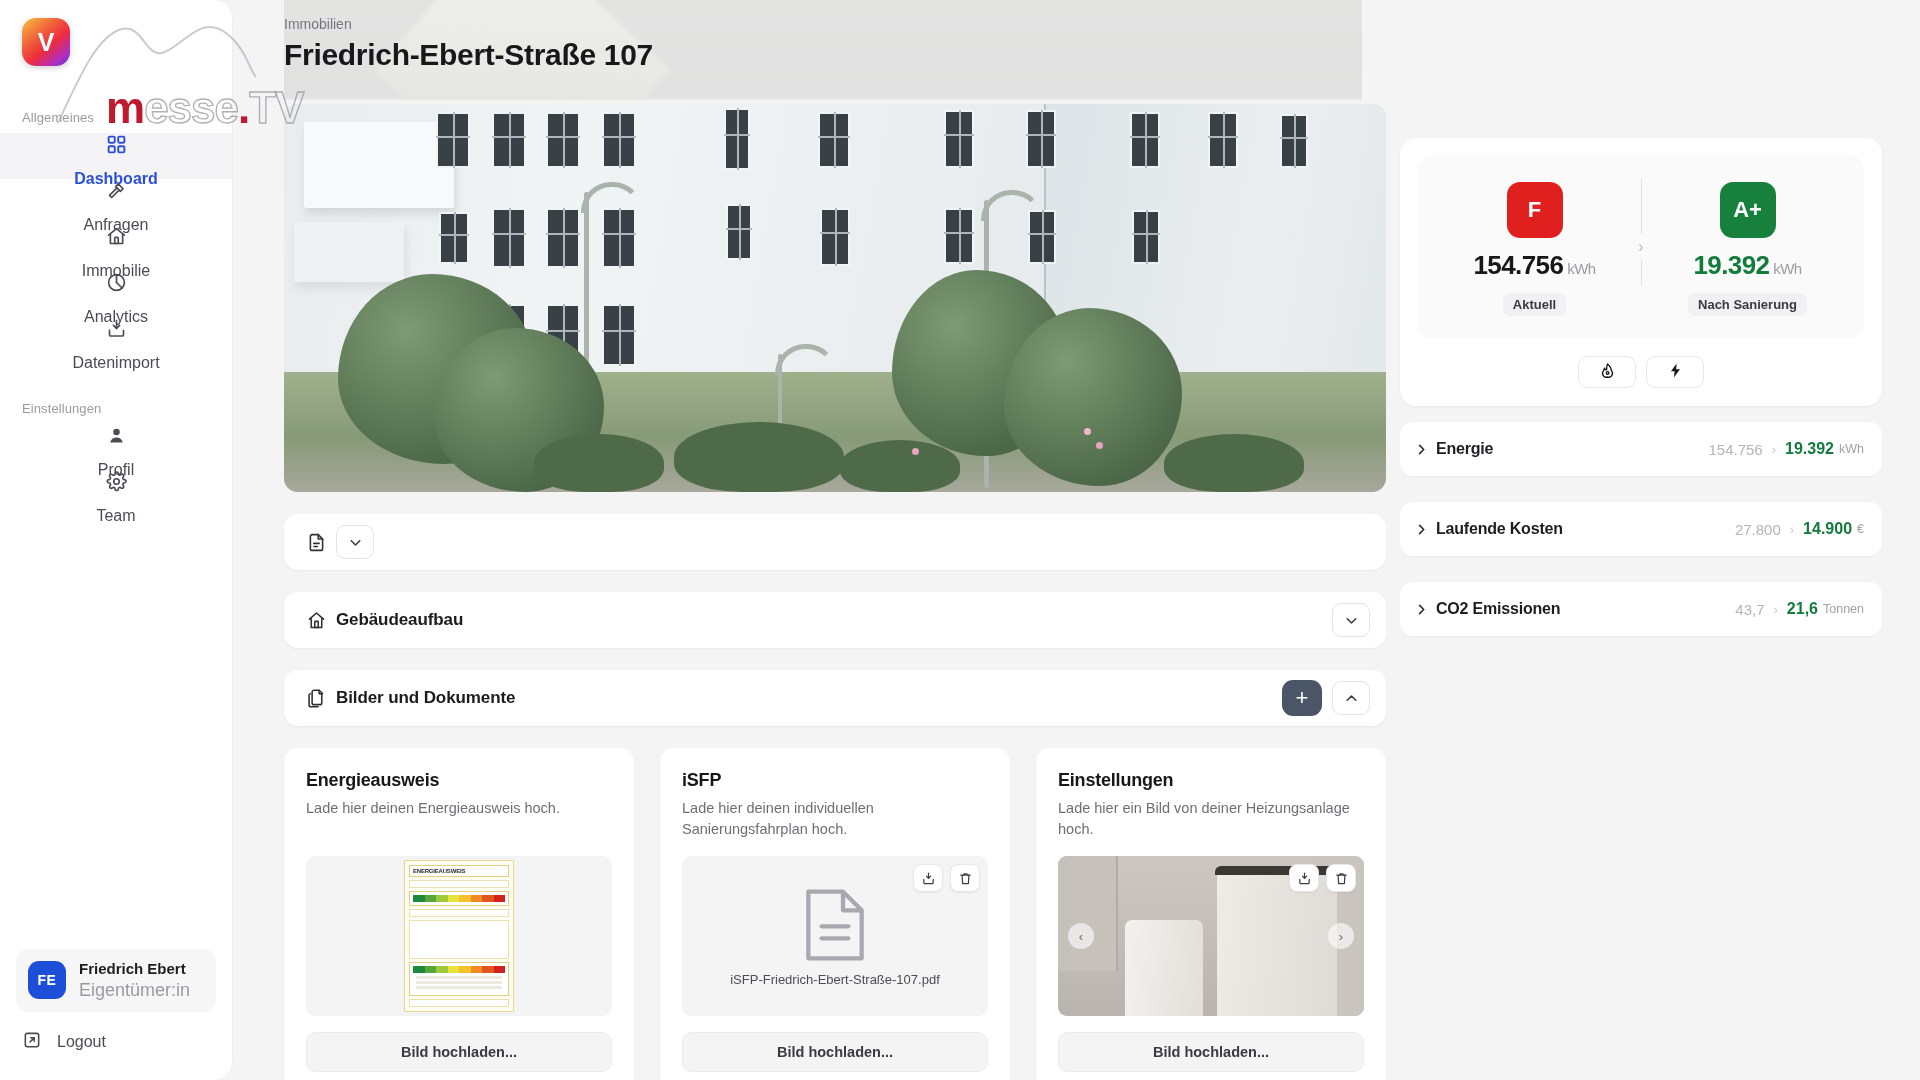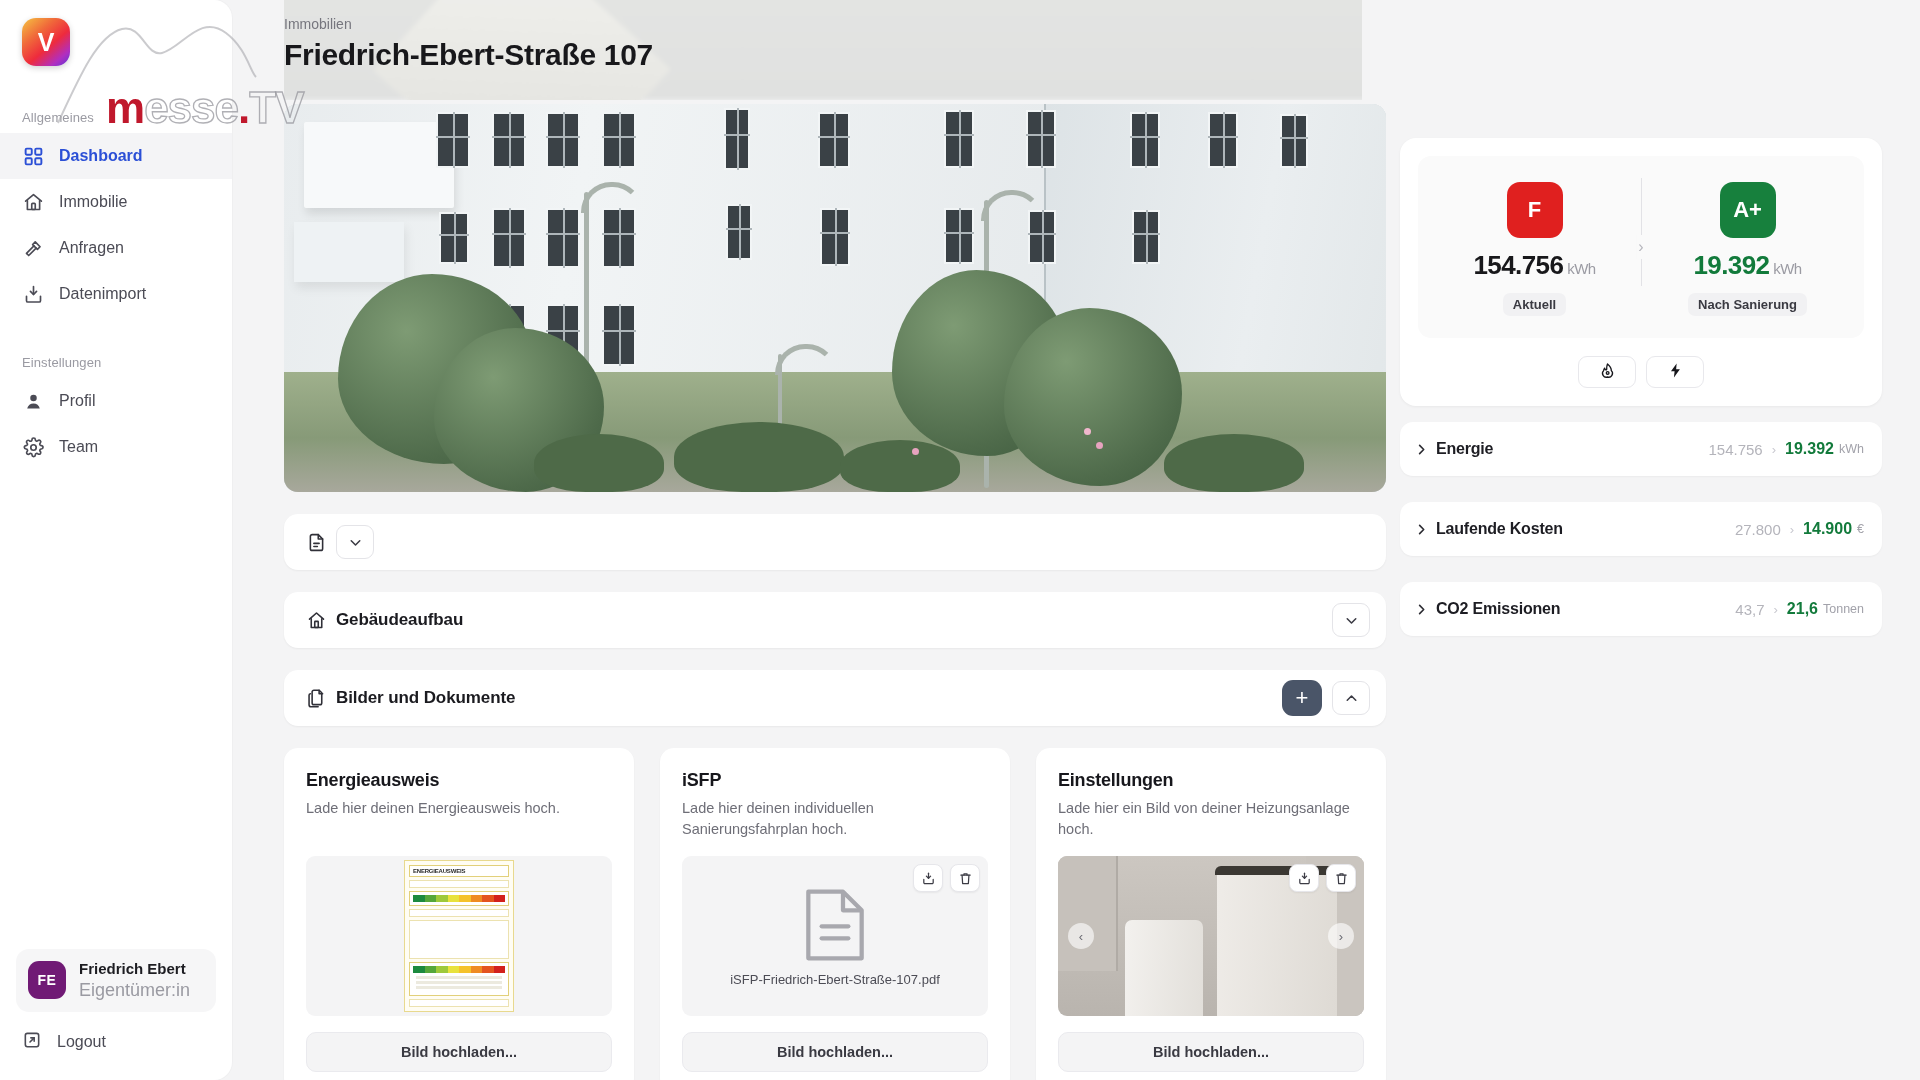--- a/index.html
+++ b/index.html
@@ -35,40 +35,40 @@
   .nav-group-label {
     font-size: 13px; color: #9a9aa2; letter-spacing: .1px;
     padding: 0 0 8px 22px;
   }
   .nav-top { margin-top: 44px; }
   .nav-mid { margin-top: 38px; }
   .nav-item {
     display: flex; align-items: center; gap: 15px;
     height: 46px; padding: 0 22px;
     font-size: 16px; color: #4b4b55; font-weight: 500;
-    cursor: pointer; position: relative;
+    cursor: pointer; position: relative; flex-direction: column;
   }
   .nav-item .ico { width: 22px; height: 22px; display: flex; align-items: center; justify-content: center; flex: 0 0 22px; }
   .nav-item svg { width: 21px; height: 21px; display: block; }
   .nav-item.active { background: #f4f4f6; color: #2b4fd6; font-weight: 700; }
   .nav-item.active svg { stroke: #2b4fd6; }
 
   .sidebar-spacer { flex: 1 1 auto; }
 
   .user-card {
     margin: 0 16px 8px 16px;
     background: #f6f6f7;
     border-radius: 13px;
     display: flex; align-items: center; gap: 13px;
     padding: 11px 12px;
     cursor: pointer;
   }
   .avatar {
     width: 38px; height: 38px; border-radius: 11px;
-    background: #701a75; color: #fff;
+    background: #1d4ed8; color: #fff;
     display: flex; align-items: center; justify-content: center;
     font-size: 14px; font-weight: 700; letter-spacing: .5px;
     flex: 0 0 38px;
   }
   .user-name { font-size: 15px; font-weight: 700; color: #1d1d22; line-height: 1.25; }
   .user-role { font-size: 18px; color: #9a9aa2; line-height: 1.25; }
   .logout {
     display: flex; align-items: center; gap: 15px;
     padding: 10px 22px 26px 22px;
     font-size: 16px; color: #4b4b55; font-weight: 500; cursor: pointer;
@@ -336,38 +336,48 @@
             <rect x="3" y="14" width="7" height="7" rx="1.3"></rect>
               <rect x="14" y="14" width="7" height="7" rx="1.3"></rect>
           </svg>
         </span>
         <span>Dashboard</span>
       </div>
 
       <div class="nav-item">
         <span class="ico">
           <svg viewBox="0 0 24 24" fill="none" stroke="#4b4b55" stroke-width="1.9" stroke-linecap="round" stroke-linejoin="round">
+            <path d="M14 4.5 19.5 10l-3 3L11 7.5z"></path>
+              <path d="M12.5 9 4 17.5 6.5 20 15 11.5"></path>
+          </svg>
+        </span>
+        <span>Anfragen</span>
+      </div>
+
+      <div class="nav-item">
+        <span class="ico">
+          <svg viewBox="0 0 24 24" fill="none" stroke="#4b4b55" stroke-width="1.9" stroke-linecap="round" stroke-linejoin="round">
             <path d="M3 10.5 12 3l9 7.5"></path>
               <path d="M5 9.8V20h14V9.8"></path>
               <rect x="10" y="13" width="4" height="7" rx="1"></rect>
           </svg>
         </span>
         <span>Immobilie</span>
       </div>
 
       <div class="nav-item">
         <span class="ico">
           <svg viewBox="0 0 24 24" fill="none" stroke="#4b4b55" stroke-width="1.9" stroke-linecap="round" stroke-linejoin="round">
-            <path d="M14 4.5 19.5 10l-3 3L11 7.5z"></path>
-              <path d="M12.5 9 4 17.5 6.5 20 15 11.5"></path>
-          </svg>
-        </span>
-        <span>Anfragen</span>
-      </div>
-
+            <circle cx="12" cy="12" r="9"></circle>
+              <path d="M12 12V3.2"></path>
+              <path d="M12 12l6.3 6.3"></path>
+          </svg>
+        </span>
+        <span>Analytics</span>
+      </div>
 
       <div class="nav-item">
         <span class="ico">
           <svg viewBox="0 0 24 24" fill="none" stroke="#4b4b55" stroke-width="1.9" stroke-linecap="round" stroke-linejoin="round">
             <path d="M12 3v9"></path>
               <path d="M8.5 8.5 12 12l3.5-3.5"></path>
               <path d="M4 14v5a1.6 1.6 0 0 0 1.6 1.6h12.8A1.6 1.6 0 0 0 20 19v-5"></path>
           </svg>
         </span>
         <span>Datenimport</span>

